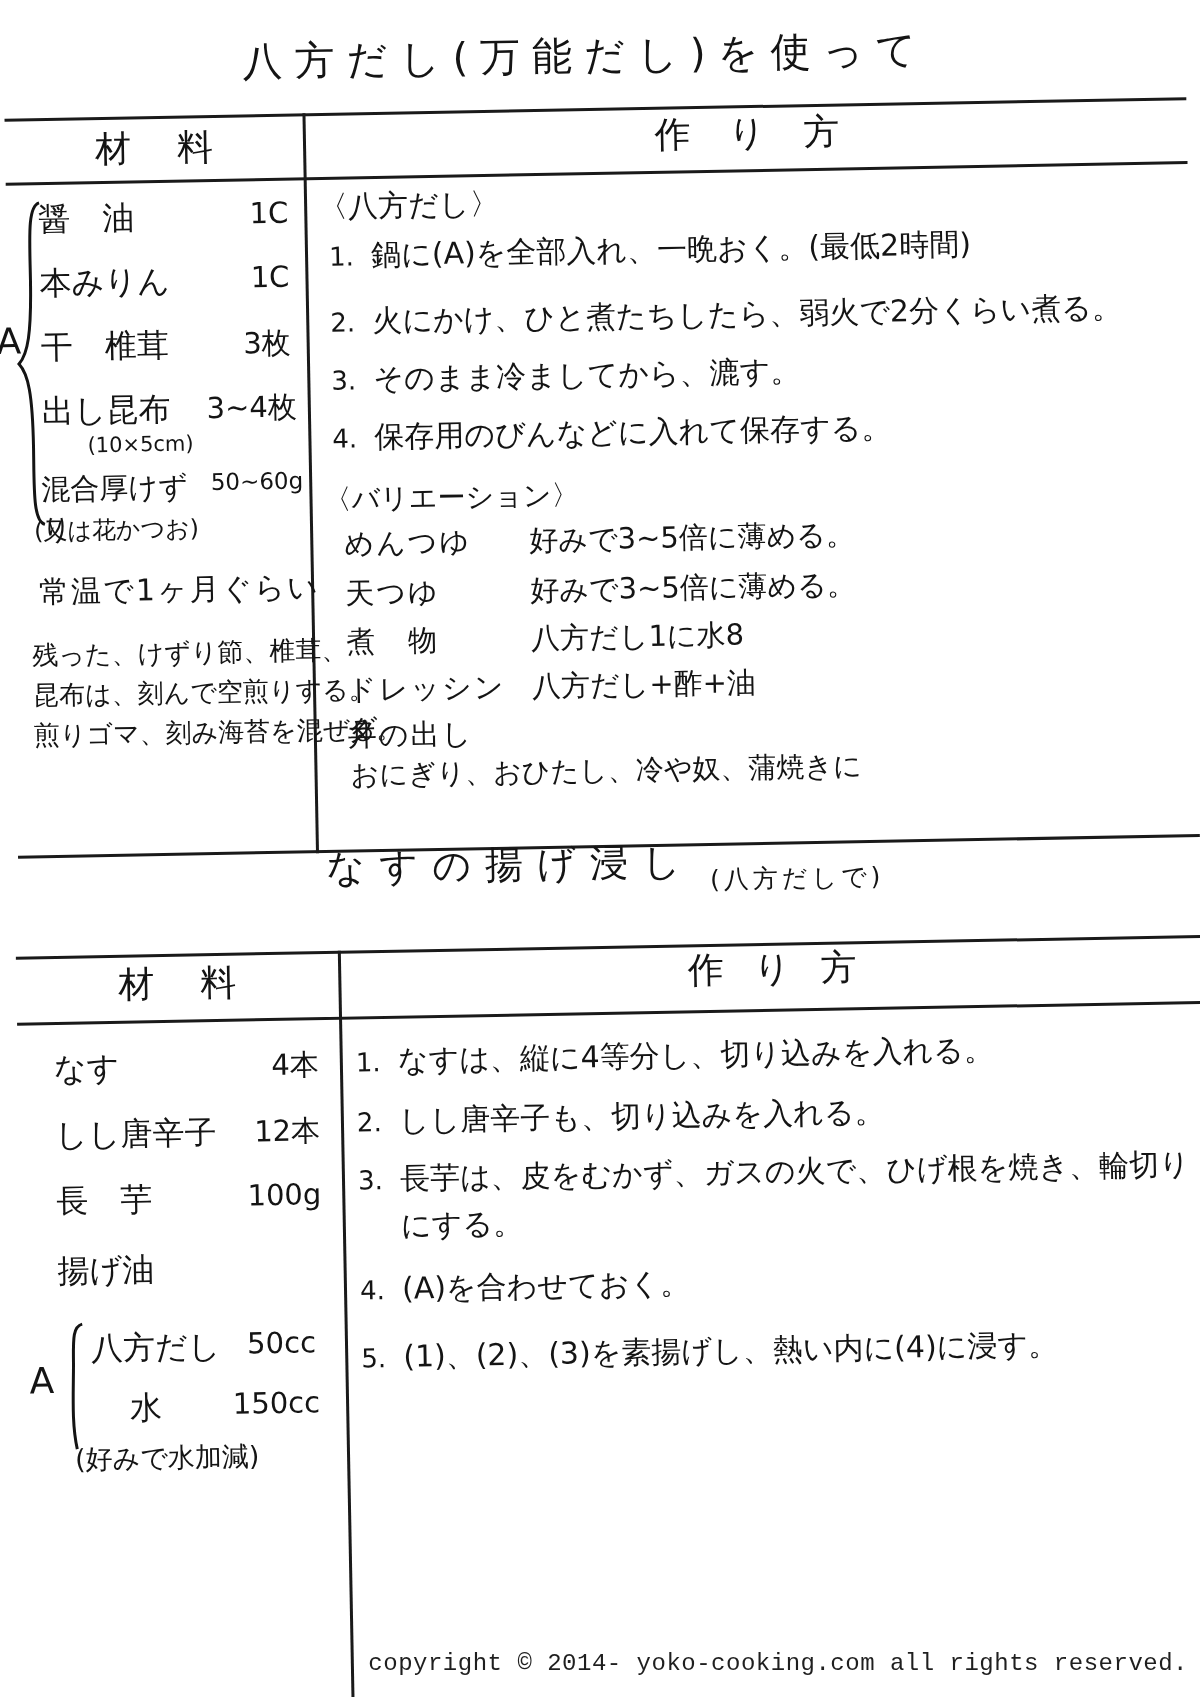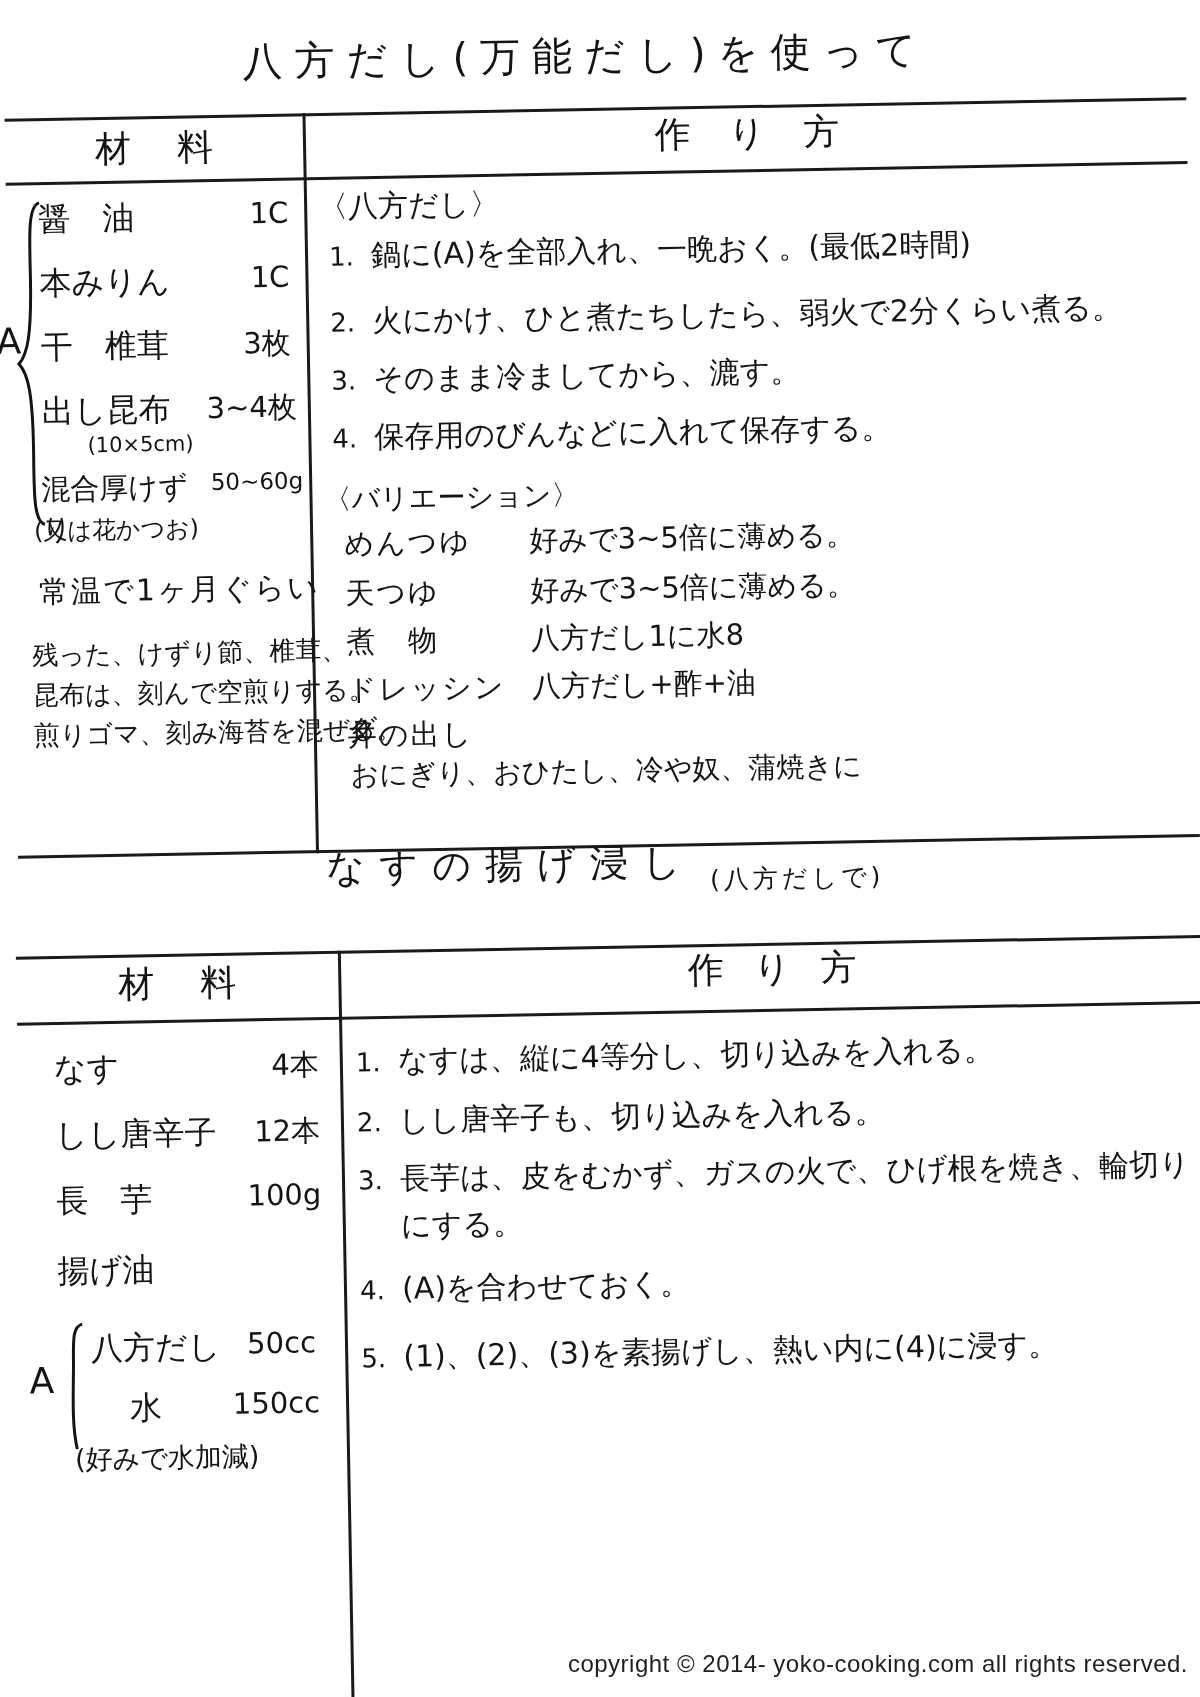--- a/index.html
+++ b/index.html
@@ -39,21 +39,21 @@
   .brace{position:absolute;}
   .brace svg{display:block;width:100%;height:100%;}
   .glabel{position:absolute;font-size:36px;font-weight:500;}
   .title2{
     position:absolute;top:838px;left:0;width:100%;text-align:center;white-space:nowrap;
   }
   .title2 .main{font-size:38px;letter-spacing:14px;}
   .title2 .sub{font-size:25px;letter-spacing:4px;position:relative;top:14px;left:10px;}
   .footer{
     position:absolute;top:1650px;right:12px;
-    font-family:Liberation Sans, sans-serif;
+    font-family:Liberation Mono, monospace;
     font-size:24px;color:#1f1f1f;font-weight:500;letter-spacing:0.5px;
   }
 </style>
 </head>
 <body>
 
 <div id="scan">
 
   <div class="title1">八方だし(万能だし)を使って</div>
 

